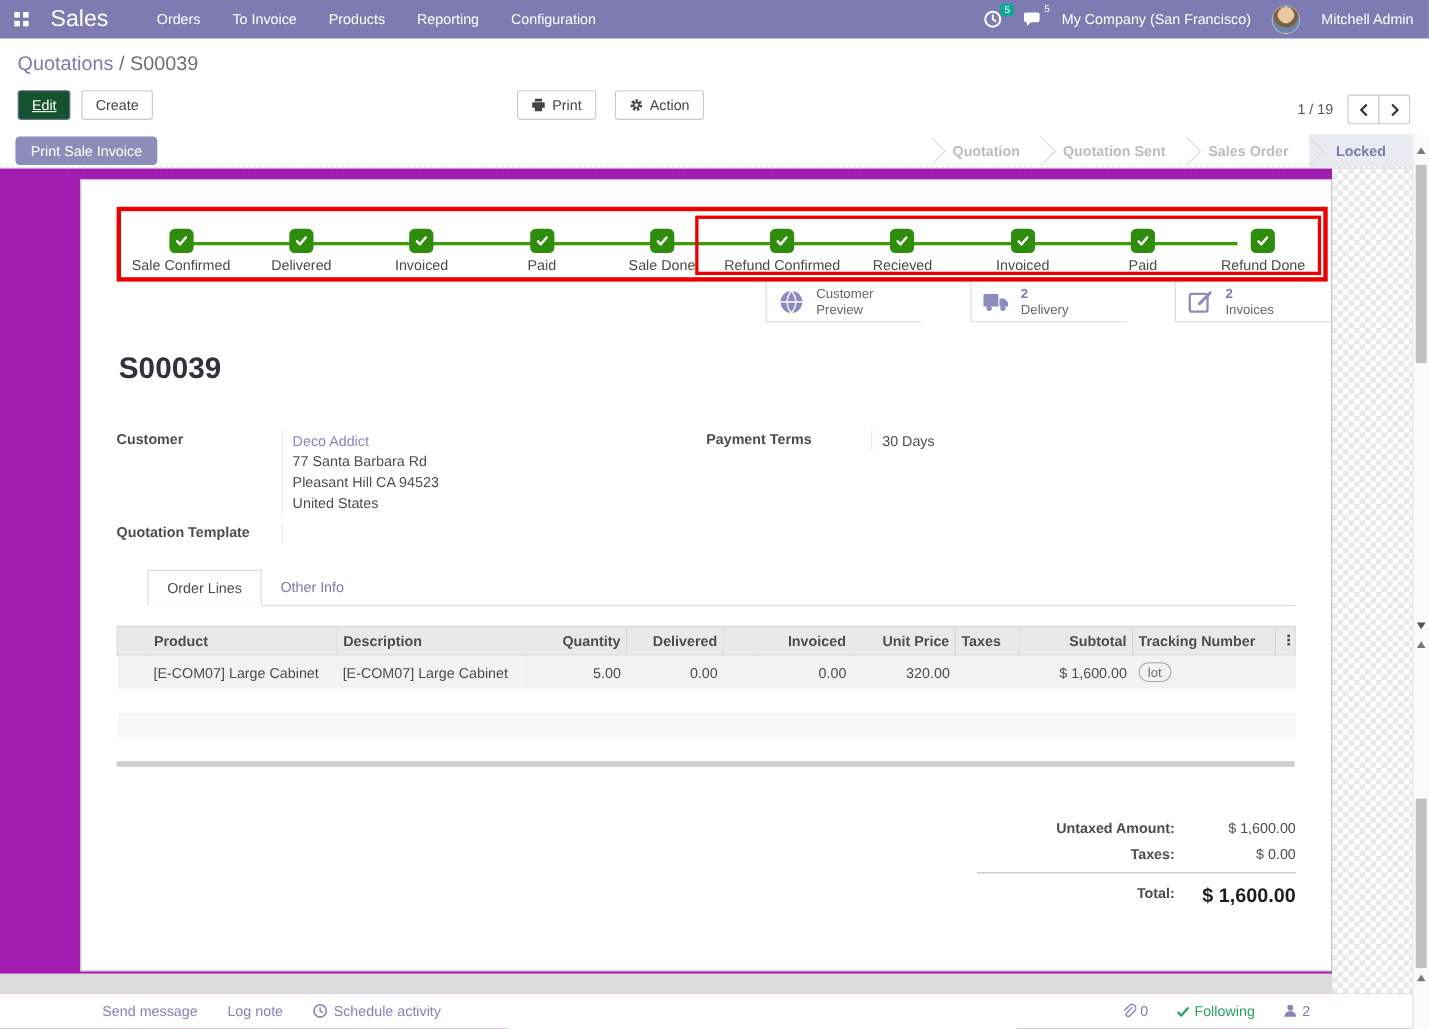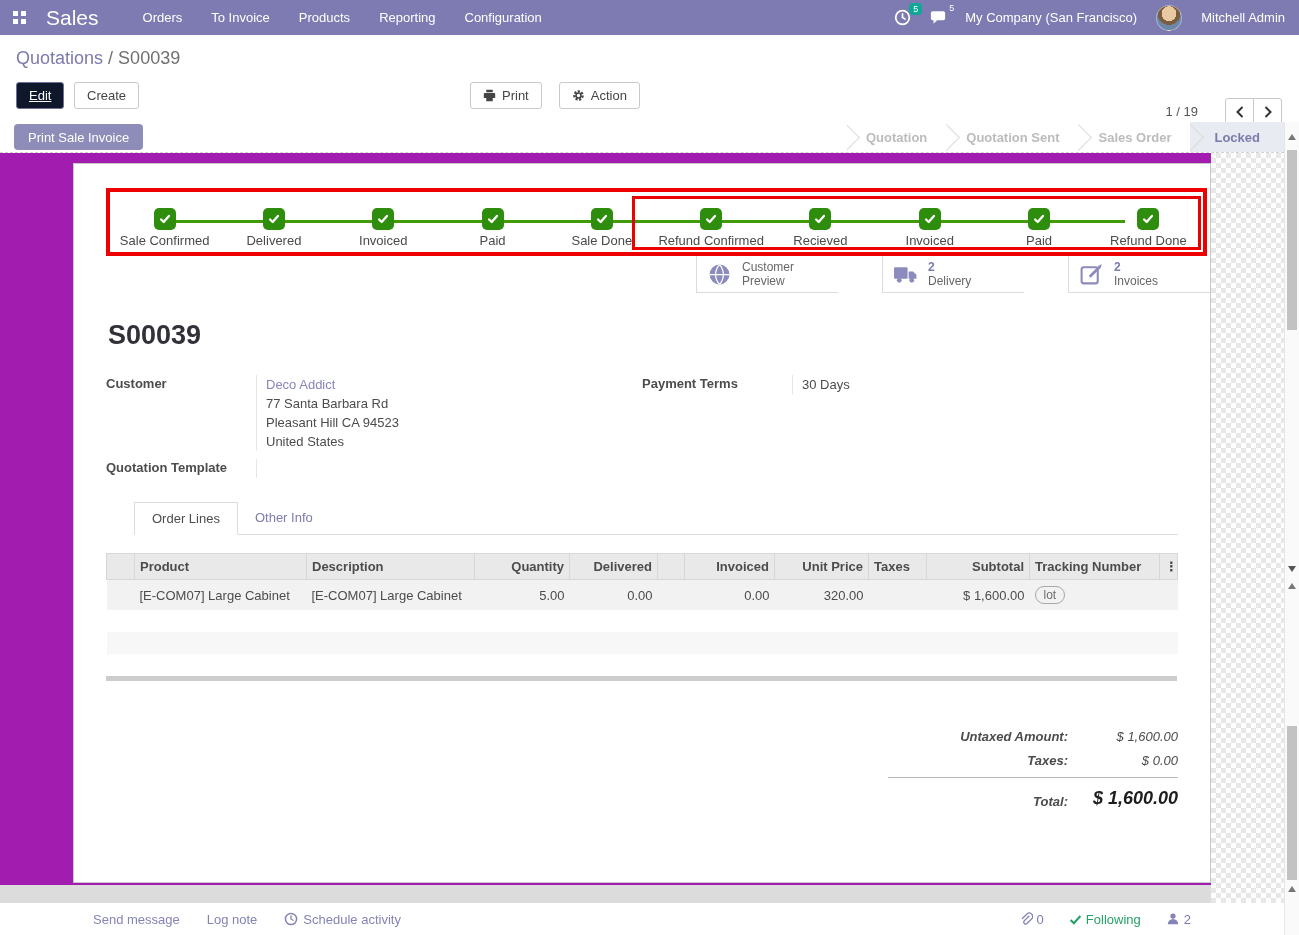--- a/index.html
+++ b/index.html
@@ -23,24 +23,24 @@
   .avatar{width:26px;height:26px;border-radius:50%;background:radial-gradient(circle at 50% 32%, #e9c9a4 0 36%, #7a5c3e 37% 55%, #6c86a8 56%);border:1px solid rgba(255,255,255,.4);cursor:pointer;}
   .company{cursor:pointer;}
   .username{cursor:pointer;}
   
   .control-panel{position:absolute;top:35px;left:0;right:0;height:87px;background:#fff;}
   .breadcrumb{padding:13px 0 0 16px;font-size:18px;}
   .breadcrumb a{color:#7c7bad;text-decoration:none;cursor:pointer;}
   .breadcrumb .bc-sep,.breadcrumb .bc-cur{color:#6f6f6f;}
   .cp-row{position:absolute;top:47px;left:16px;right:17px;height:27px;}
   .btn{font-size:13px;height:27px;padding:0 12px;border:1px solid #c9c9c9;border-radius:3px;background:#fff;color:#454545;display:inline-flex;align-items:center;gap:6px;cursor:pointer;font-family:inherit;}
-  .btn-primary{background:#0f172a;border-color:#6f6e9d;color:#fff;text-decoration:underline;}
+  .btn-primary{background:#14532d;border-color:#6f6e9d;color:#fff;text-decoration:underline;}
   .btn + .btn{margin-left:6px;}
   .cp-center{position:absolute;left:454px;top:0;display:flex;gap:11px;}
-  .pager{position:absolute;right:0;top:16px;display:flex;align-items:center;gap:27px;}
+  .pager{position:absolute;right:0;top:4px;display:flex;align-items:center;gap:13px;}
   .pager-val{color:#555;cursor:pointer;}
   .pager-btns{display:flex;}
   .pager-btn{width:29px;height:27px;border:1px solid #c9c9c9;background:#fff;display:flex;align-items:center;justify-content:center;cursor:pointer;}
   .pager-btn:first-child{border-radius:3px 0 0 3px;}
   .pager-btn:last-child{border-radius:0 3px 3px 0;margin-left:-1px;}
   
   .statusbar{position:absolute;top:122px;left:0;right:15px;height:31px;background:#fff;border-bottom:1px dashed #d2d2d2;display:flex;align-items:center;z-index:5;}
   .sb-action{margin-left:14px;background:#8e8cb8;color:#fff;border:none;border-radius:4px;height:26px;padding:0 14px;font-size:13px;cursor:pointer;font-family:inherit;}
   .steps{margin-left:auto;display:flex;align-items:center;height:100%;overflow:hidden;}
   .step{color:#bcbcbc;font-weight:bold;padding:0 20px;height:100%;display:flex;align-items:center;cursor:pointer;white-space:nowrap;}
@@ -63,21 +63,21 @@
   .pinner{position:absolute;left:522px;top:4px;right:2px;bottom:2px;border:3px solid #ec0000;z-index:3;pointer-events:none;}
   
   .smart-row{display:flex;justify-content:flex-end;margin:0 -32px 0 0;gap:44px;}
   .smart-btn{width:142px;height:37px;background:#fff;border-left:1px solid #dcdcde;border-bottom:1px solid #dcdcde;display:flex;align-items:center;gap:10px;padding:0 10px;cursor:pointer;}
   .sb-text{display:flex;flex-direction:column;line-height:14px;font-size:12px;color:#666;}
   .sb-count{color:#7c7bad;font-weight:bold;}
   .sb-count:empty{display:none;}
   .sb-label{max-width:74px;}
   
   .doc-title{font-size:27px;font-weight:bold;color:#32313a;margin:27px 0 0 2px;}
-  .field-grid{display:flex;margin-top:24px;justify-content:flex-end;}
+  .field-grid{display:flex;margin-top:40px;justify-content:flex-end;}
   .fcol{width:50%;}
   .frow{display:flex;margin-bottom:5px;}
   .flabel{width:150px;font-weight:bold;flex-shrink:0;padding-top:1px;}
   .fval{border-left:1px solid #e6e6e6;padding-left:9px;flex:1;min-height:19px;line-height:19px;}
   .fval a{color:#8885bb;text-decoration:none;cursor:pointer;}
   .frow.tpl{margin-top:8px;}
   
   .tabs{margin-top:19px;border-bottom:1px solid #dcdcde;display:flex;margin-left:28px;}
   .tab{padding:8px 17px;cursor:pointer;}
   .tab.active{border:1px solid #dcdcde;border-bottom:1px solid #fff;margin-bottom:-1px;background:#fff;color:#4c4c4c;}
@@ -89,21 +89,21 @@
   .olist td{padding:6px 5px;font-size:13px;white-space:nowrap;overflow:hidden;}
   .olist tr.data{background:#f2f2f2;cursor:pointer;}
   .olist tr.e1{background:#fff;height:22px;}
   .olist tr.e2{background:#f7f7f7;height:22px;}
   .olist tr.e3{background:#fff;height:22px;}
   .kebab{color:#555;font-family:"DejaVu Sans",sans-serif;font-weight:bold;text-align:center;cursor:pointer;}
   .pill{display:inline-block;border:1px solid #a8a8a8;border-radius:10px;padding:0 8px;color:#6d6d6d;font-size:12px;line-height:16px;}
   .list-bar{width:1071px;height:5px;background:#cdcdcd;margin-top:0;}
   
   .totals{width:290px;margin:48px 0 0 auto;}
-  .trow{display:flex;margin-bottom:9px;align-items:flex-end;font-style:italic;}
+  .trow{display:flex;margin-bottom:9px;align-items:flex-start;}
   .tlabel{font-weight:bold;text-align:right;flex:1;}
   .tval{width:110px;text-align:right;}
   .tsep{border:none;border-top:1px solid #b9b9b9;margin:3px 0 10px;}
   .trow.total .tval{font-size:18px;font-weight:bold;color:#1d1d1d;}
   
   .hband{position:absolute;left:0;right:73px;bottom:32px;height:18px;background:#dcdcdc;}
   .footer{position:absolute;left:0;right:0;bottom:0;height:32px;background:#fff;display:flex;align-items:center;}
   .footer-links{display:flex;gap:27px;margin-left:93px;}
   .flink{color:#8583b7;cursor:pointer;display:flex;align-items:center;gap:5px;}
   .footer-right{margin-left:auto;display:flex;align-items:center;gap:25px;margin-right:93px;}

